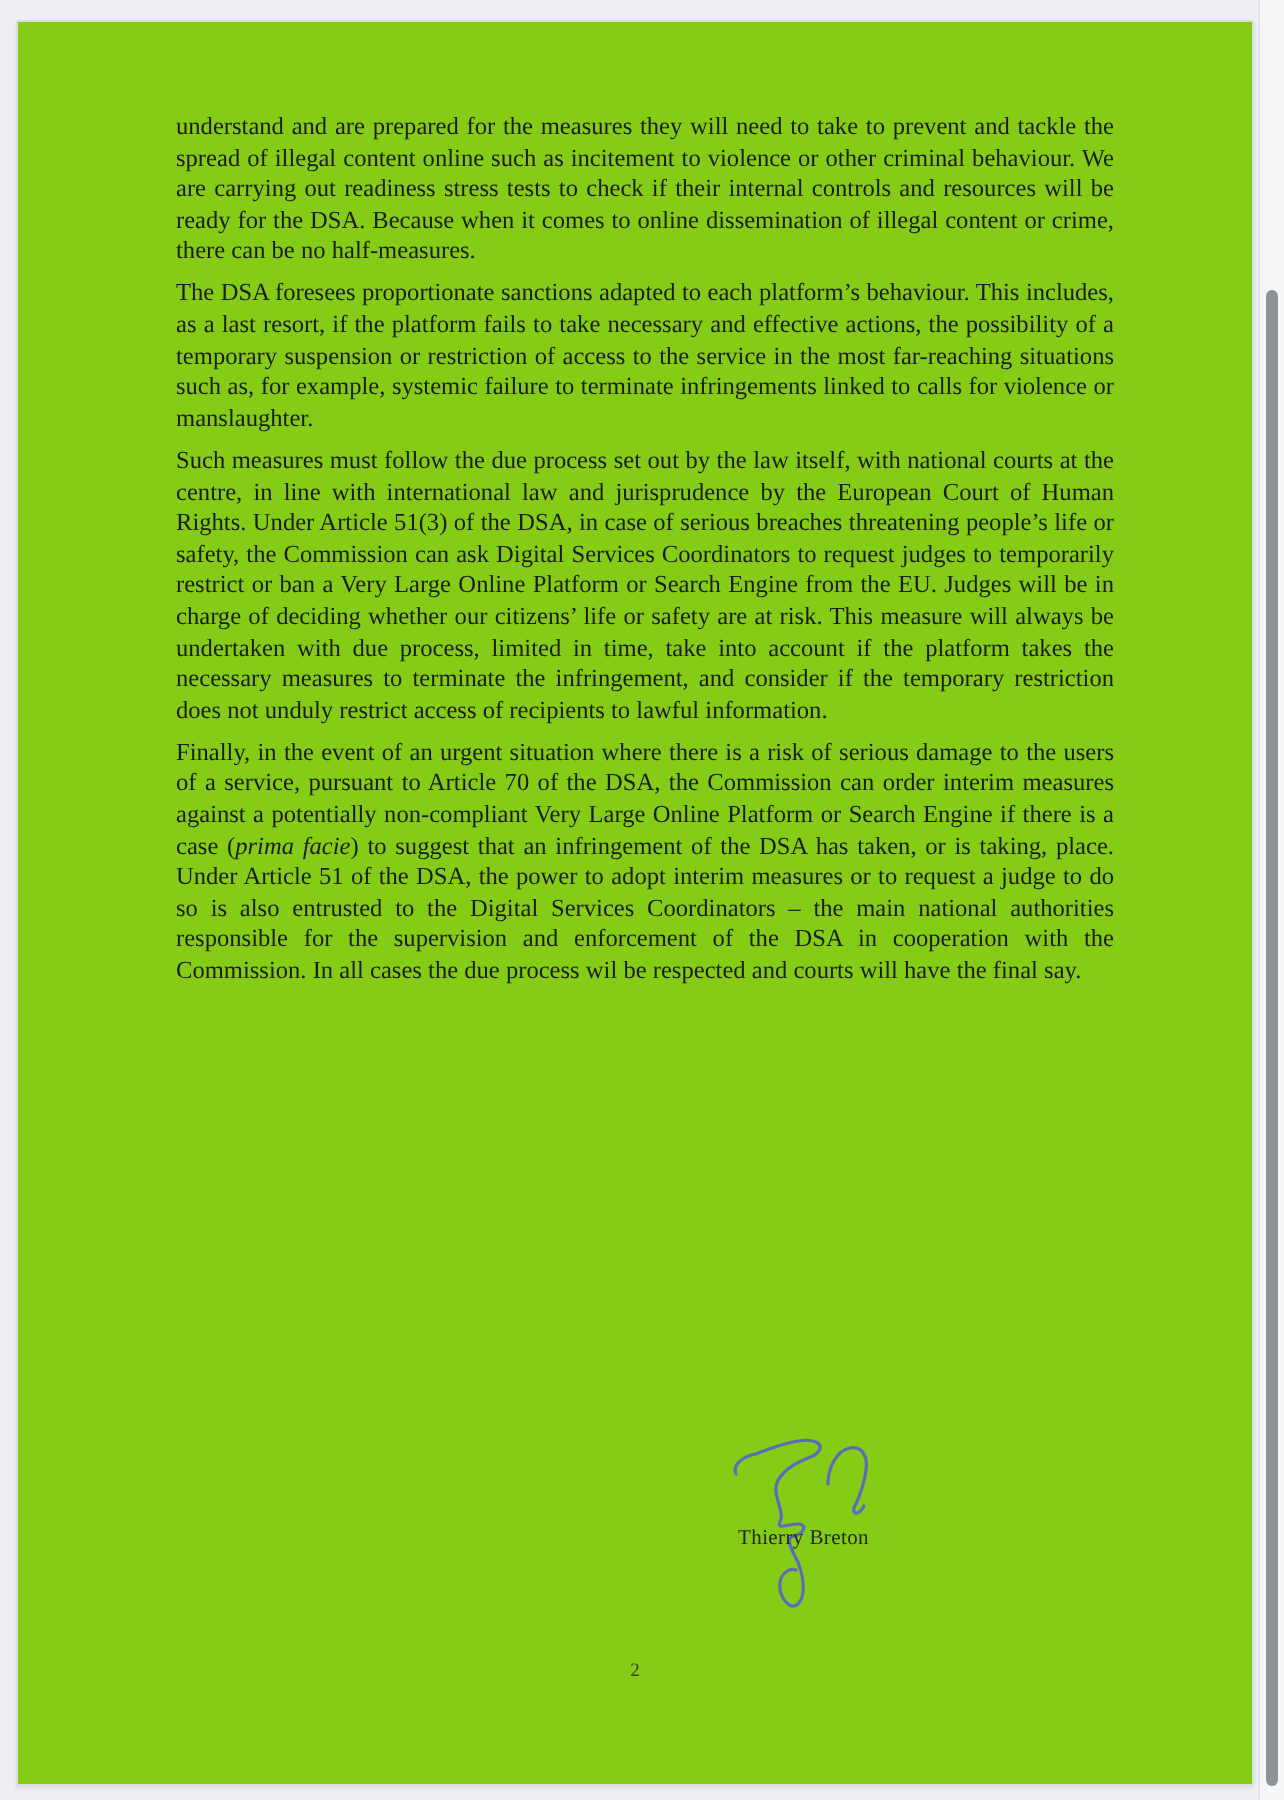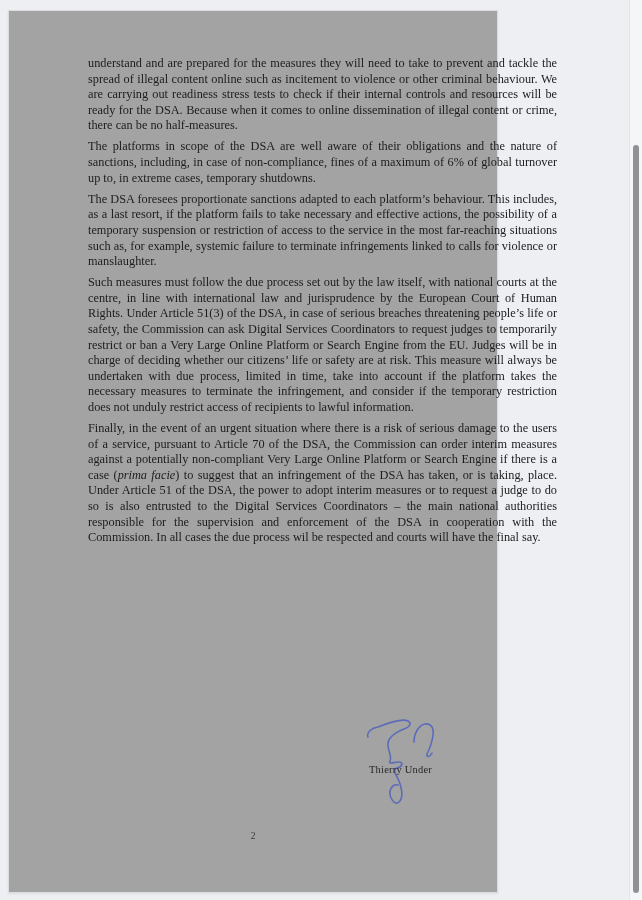--- a/index.html
+++ b/index.html
@@ -13,23 +13,23 @@
   }
   .viewer {
     position: relative;
     width: 642px;
     height: 900px;
   }
   .page {
     position: absolute;
     left: 8px;
     top: 10px;
-    width: 490px;
+    width: 619px;
     height: 883px;
-    background: #a3a3a3;
+    background: #84cc16;
     border: 1px solid #dcddde;
     box-sizing: border-box;
     box-shadow: 0 1px 2px rgba(0,0,0,0.08);
   }
   .content {
     position: absolute;
     left: 79px;
     top: 45px;
     width: 469px;
     color: #1c1c1e;
@@ -95,32 +95,31 @@
 </style>
 </head>
 <body>
 
 <div class="viewer">
 
   <div class="page">
 
     <div class="content">
       <p>understand and are prepared for the measures they will need to take to prevent and tackle the spread of illegal content online such as incitement to violence or other criminal behaviour. We are carrying out readiness stress tests to check if their internal controls and resources will be ready for the DSA. Because when it comes to online dissemination of illegal content or crime, there can be no half-measures.</p>
-      <p>The platforms in scope of the DSA are well aware of their obligations and the nature of sanctions, including, in case of non-compliance, fines of a maximum of 6% of global turnover up to, in extreme cases, temporary shutdowns.</p>
       <p>The DSA foresees proportionate sanctions adapted to each platform’s behaviour. This includes, as a last resort, if the platform fails to take necessary and effective actions, the possibility of a temporary suspension or restriction of access to the service in the most far-reaching situations such as, for example, systemic failure to terminate infringements linked to calls for violence or manslaughter.</p>
       <p>Such measures must follow the due process set out by the law itself, with national courts at the centre, in line with international law and jurisprudence by the European Court of Human Rights. Under Article 51(3) of the DSA, in case of serious breaches threatening people’s life or safety, the Commission can ask Digital Services Coordinators to request judges to temporarily restrict or ban a Very Large Online Platform or Search Engine from the EU. Judges will be in charge of deciding whether our citizens’ life or safety are at risk. This measure will always be undertaken with due process, limited in time, take into account if the platform takes the necessary measures to terminate the infringement, and consider if the temporary restriction does not unduly restrict access of recipients to lawful information.</p>
       <p><span>Finally, in the event of an urgent situation where there is a risk of serious damage to the users of a service, pursuant to Article 70 of the DSA, the Commission can order interim measures against a potentially non-compliant Very Large Online Platform or Search Engine if there is a case (</span><em>prima facie</em><span>) to suggest that an infringement of the DSA has taken, or is taking, place. Under Article 51 of the DSA, the power to adopt interim measures or to request a judge to do so is also entrusted to the Digital Services Coordinators – the main national authorities responsible for the supervision and enforcement of the DSA in cooperation with the Commission. In all cases the due process wil be respected and courts will have the final say.</span></p>
     </div>
 
     <div class="signature-block">
       <svg width="122" height="120" viewBox="0 0 122 120">
         <path d="M 12,36 C 10,31 16,27 22,26 C 32,22 46,17 52,20 C 56,22 54,26 48,28 C 38,32 31,38 32,45 C 33,52 36,56 34,60 C 32,64 38,61 43,61 C 48,61 46,66 41,67 C 36,68 40,74 43,80 C 46,88 47,97 43,101 C 39,105 33,97 34,90 C 35,85 39,83 42,84" fill="none" stroke-width="1.6" stroke-linecap="round" stroke="#5b6cb8"></path>
         <path d="M 58,41 C 58,32 63,24 69,23 C 75,22 78,27 77,34 C 76,42 73,49 71,53 C 70,57 74,56 76,52" fill="none" stroke-width="1.6" stroke-linecap="round" stroke="#5b6cb8"></path>
       </svg>
-      <div class="signature-name">Thierry Under</div>
+      <div class="signature-name">Thierry Breton</div>
     </div>
 
     <div class="page-number">2</div>
 
   </div>
 
   <div class="scroll-track">
     <div class="scroll-thumb"></div>
   </div>
 

